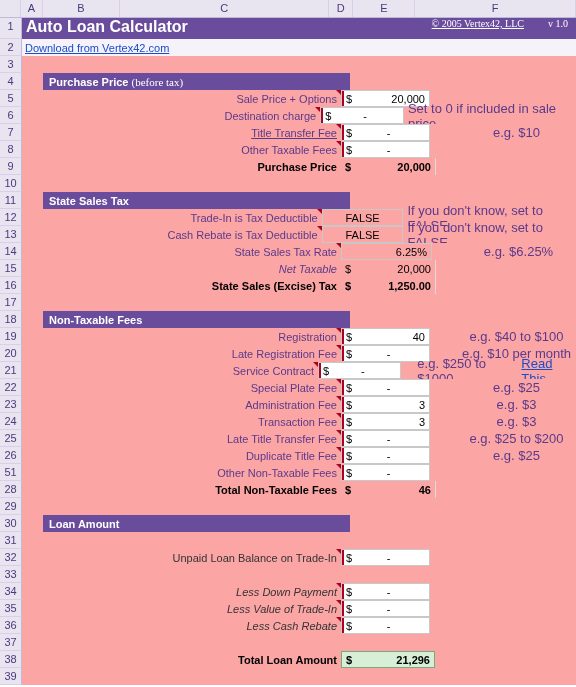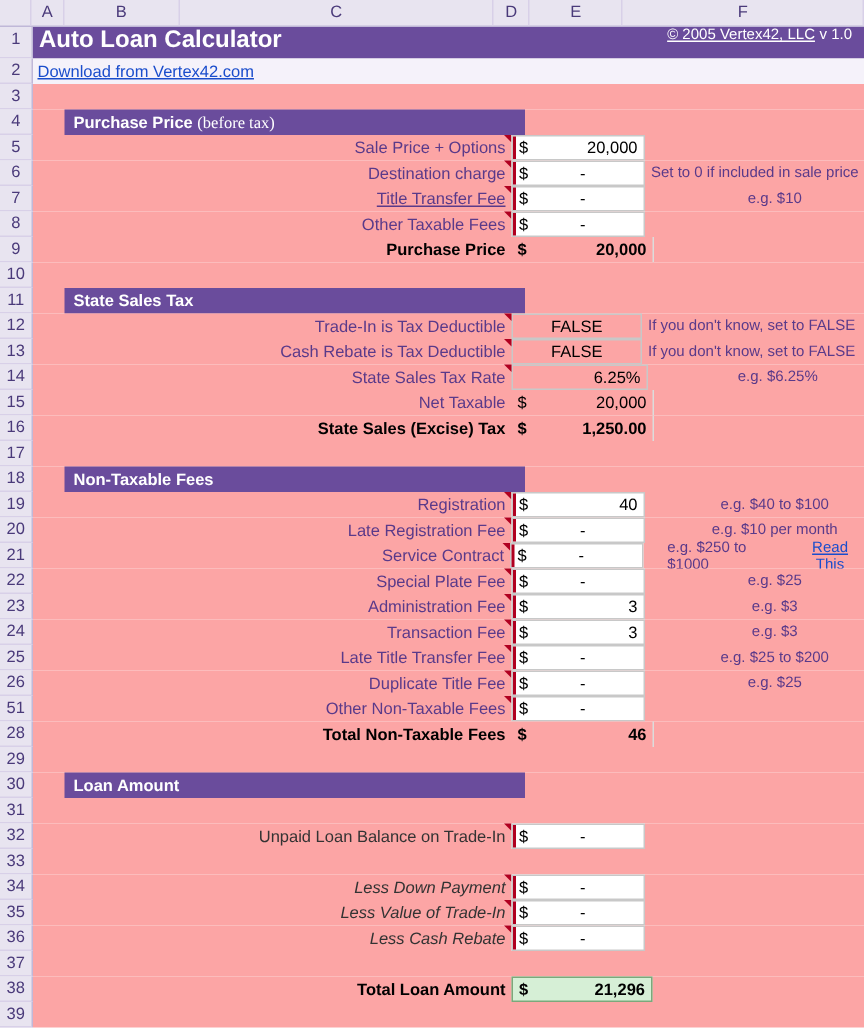--- a/index.html
+++ b/index.html
@@ -62,25 +62,26 @@
   box-sizing: border-box;
   justify-content: space-between;
 }
 .title-text {
   font-family: Arial, sans-serif;
   font-size: 16px;
   font-weight: bold;
 }
 .title-right {
   display: flex;
-  gap: 3px;
+  gap: 24px;
   font-size: 10px;
   padding-right: 8px;
-}
-.link { color: #1a4dcc; text-decoration: underline; text-align: center; }
+  font-family: Liberation Serif, serif;
+}
+.link { color: #1a4dcc; text-decoration: underline; }
 .section-header {
   background: #6a4c9c;
   color: #fff;
   font-weight: bold;
   padding: 2px 6px;
   font-size: 11px;
   display: flex;
   align-items: center;
 }
 .section-header .paren { font-weight: normal; font-family: Liberation Serif, serif; }
@@ -129,21 +130,21 @@
   text-align: center;
   border: 1px solid #c8c8c8;
   font-size: 11px;
   display: flex;
   align-items: center;
   justify-content: center;
 }
 .value-cell.right { justify-content: flex-end; padding-right: 4px; }
 .hint-cell {
   color: #5a3a8a;
-  font-size: 10px;
+  font-size: 13px;
   display: flex;
   align-items: center;
   padding-left: 4px;
 }
 .hint-cell.center { justify-content: center; }
 .dash { text-align: center; width: 100%; }
 
 .cA { width: 21px; }
 .row-bg-lav .cells { background: #fca5a5; }
 </style>
@@ -339,21 +340,21 @@
           </div>
         <div class="hint-cell center" style="width:165px;">
             <span>e.g. $6.25%</span>
           </div>
       </div>
     </div>
     <div class="row row-bg-lav">
       <div class="row-header">15</div>
       <div class="cells">
         <div class="cA"></div>
-        <div class="label-cell" style="width:294px;">
+        <div class="label-cell" style="width:294px;font-style:italic;">
             <span>Net Taxable</span>
           </div>
         <div class="currency-cell" style="width:86px;">
             <span>$</span>
             <span>20,000</span>
           </div>
       </div>
     </div>
 
     <div class="row row-bg-lav">

